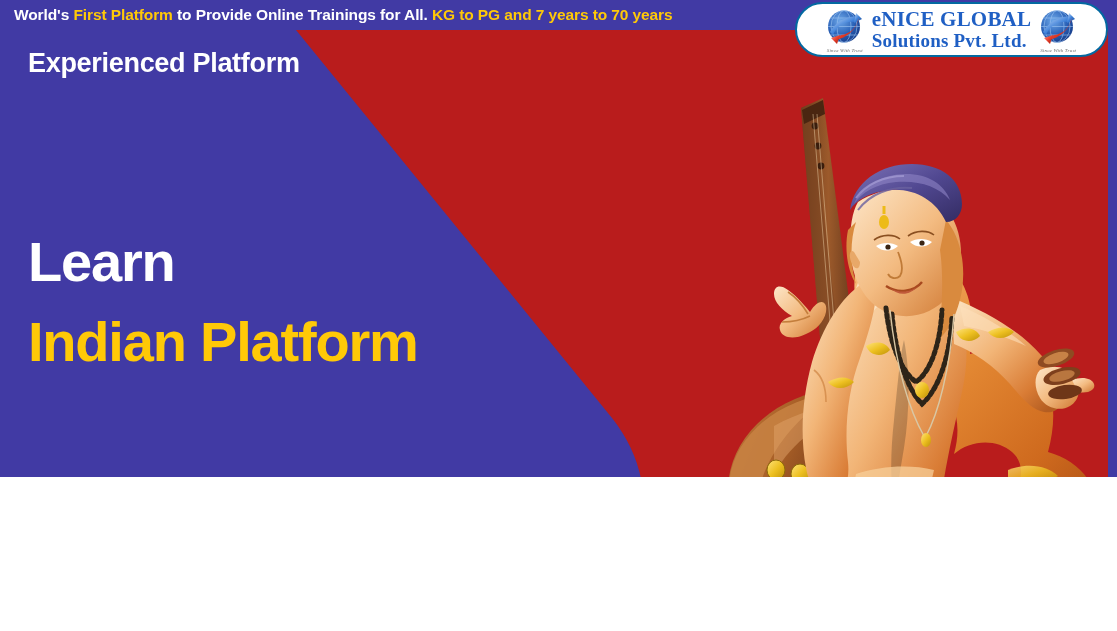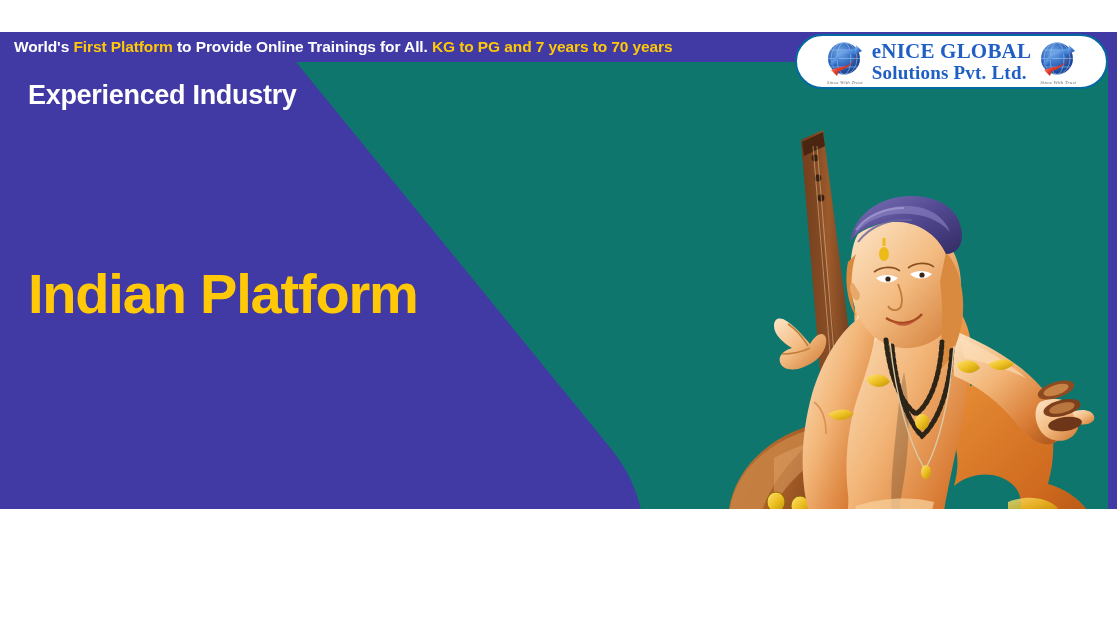--- a/index.html
+++ b/index.html
@@ -11,23 +11,22 @@
   body {
     font-family: "Liberation Sans", sans-serif;
   }
 
   
   .banner {
     position: relative;
     width: 1117px;
     height: 479px;
     overflow: hidden;
-    background: #0f766e;
+    background: #b91c1c;
     box-sizing: border-box;
-    margin-top: 32px;
   }
 
   
   .right-edge-strip {
     position: absolute;
     top: 0;
     right: 0;
     width: 9px;
     height: 631px;
     background: #413AA4;
@@ -495,22 +494,23 @@
         <path d="M7 24 C14 12 26 7 37 9 L31 14 C22 13 14 18 10 27 Z" fill="url(#arrowB)"></path>
         <path d="M33 5 L39 11 L31 15 Z" fill="url(#arrowB)"></path>
         <path d="M36 10 C33 22 24 30 12 32 L18 27 C27 26 33 20 35 12 Z" fill="url(#arrowR)"></path>
         <path d="M14 36 L8 30 L17 27 Z" fill="url(#arrowR)"></path>
       </svg>
       <div class="tagline">Since With Trust</div>
     </div>
   </div>
 
   <div class="copy">
-    <div class="kicker-2" style="margin-top:2px;">Experienced Industry</div>
+    <div class="kicker-2" style="margin-top:2px;">Experienced Platform</div>
   </div>
 
   <div class="headline">
+    <div class="headline-line">Learn</div>
     <div class="headline-line gold">Indian Platform</div>
   </div>
 
 
   <div class="bottom-edge-strip"></div>
 </div>
 
 </body></html>

